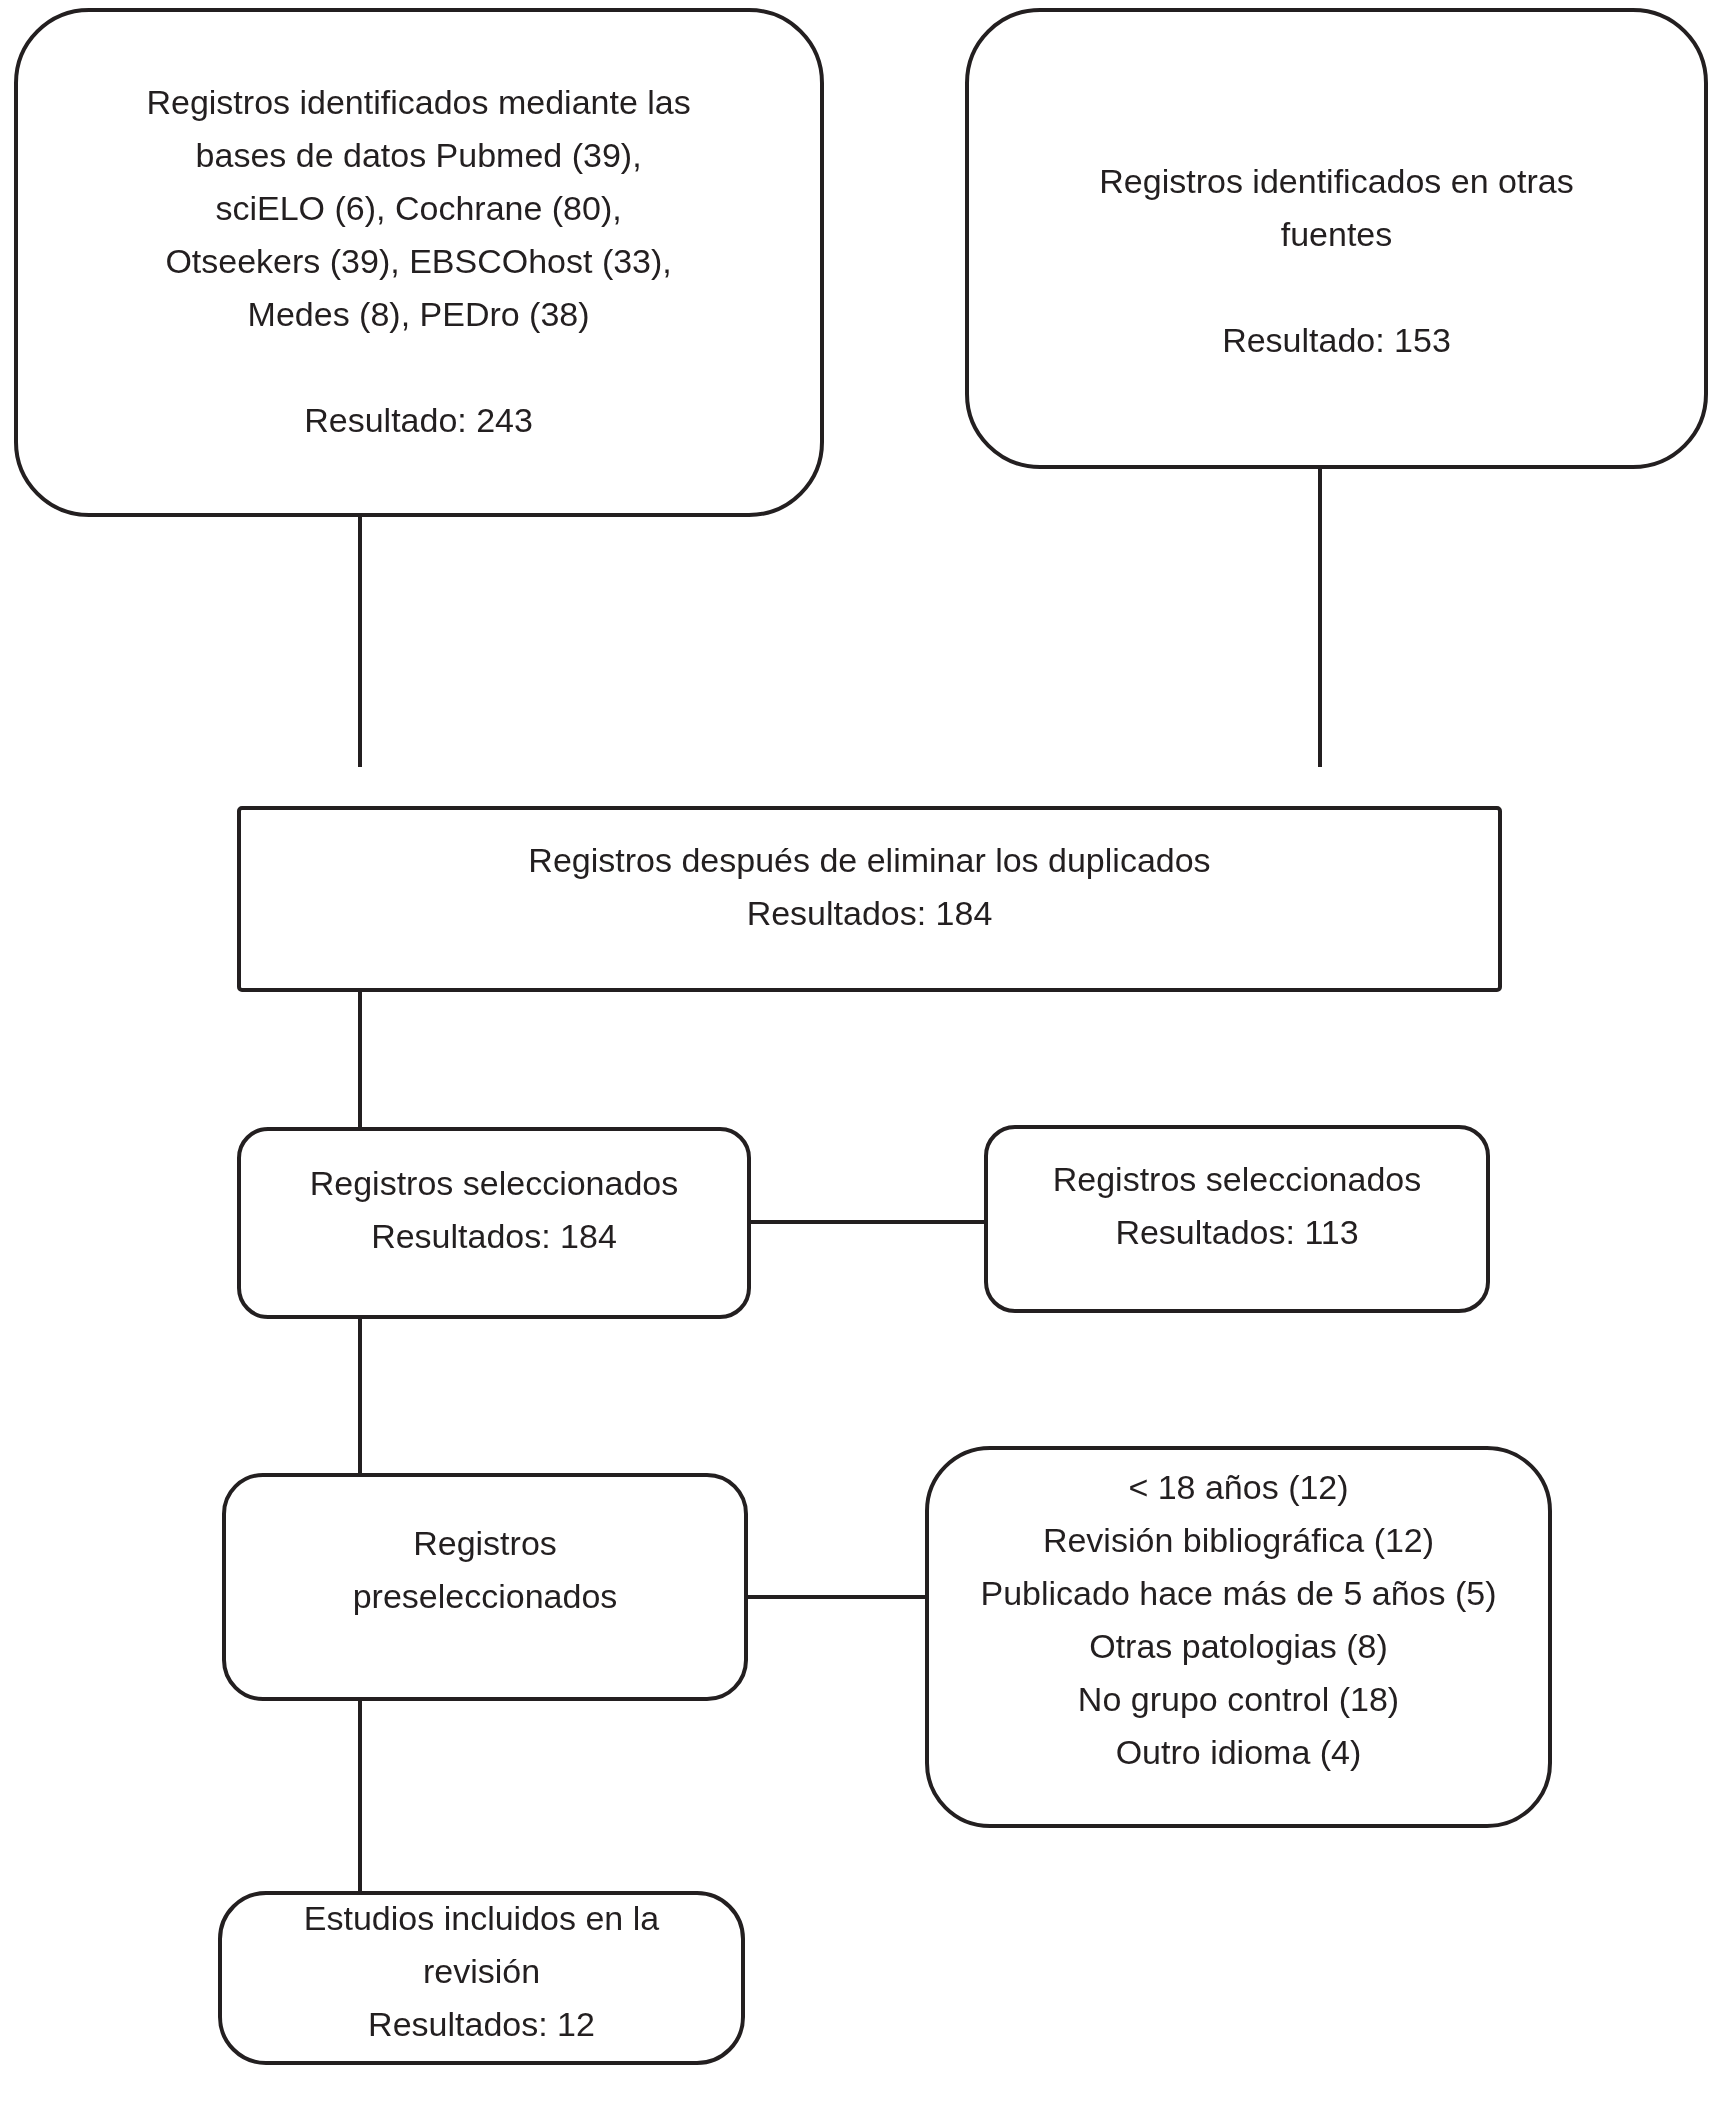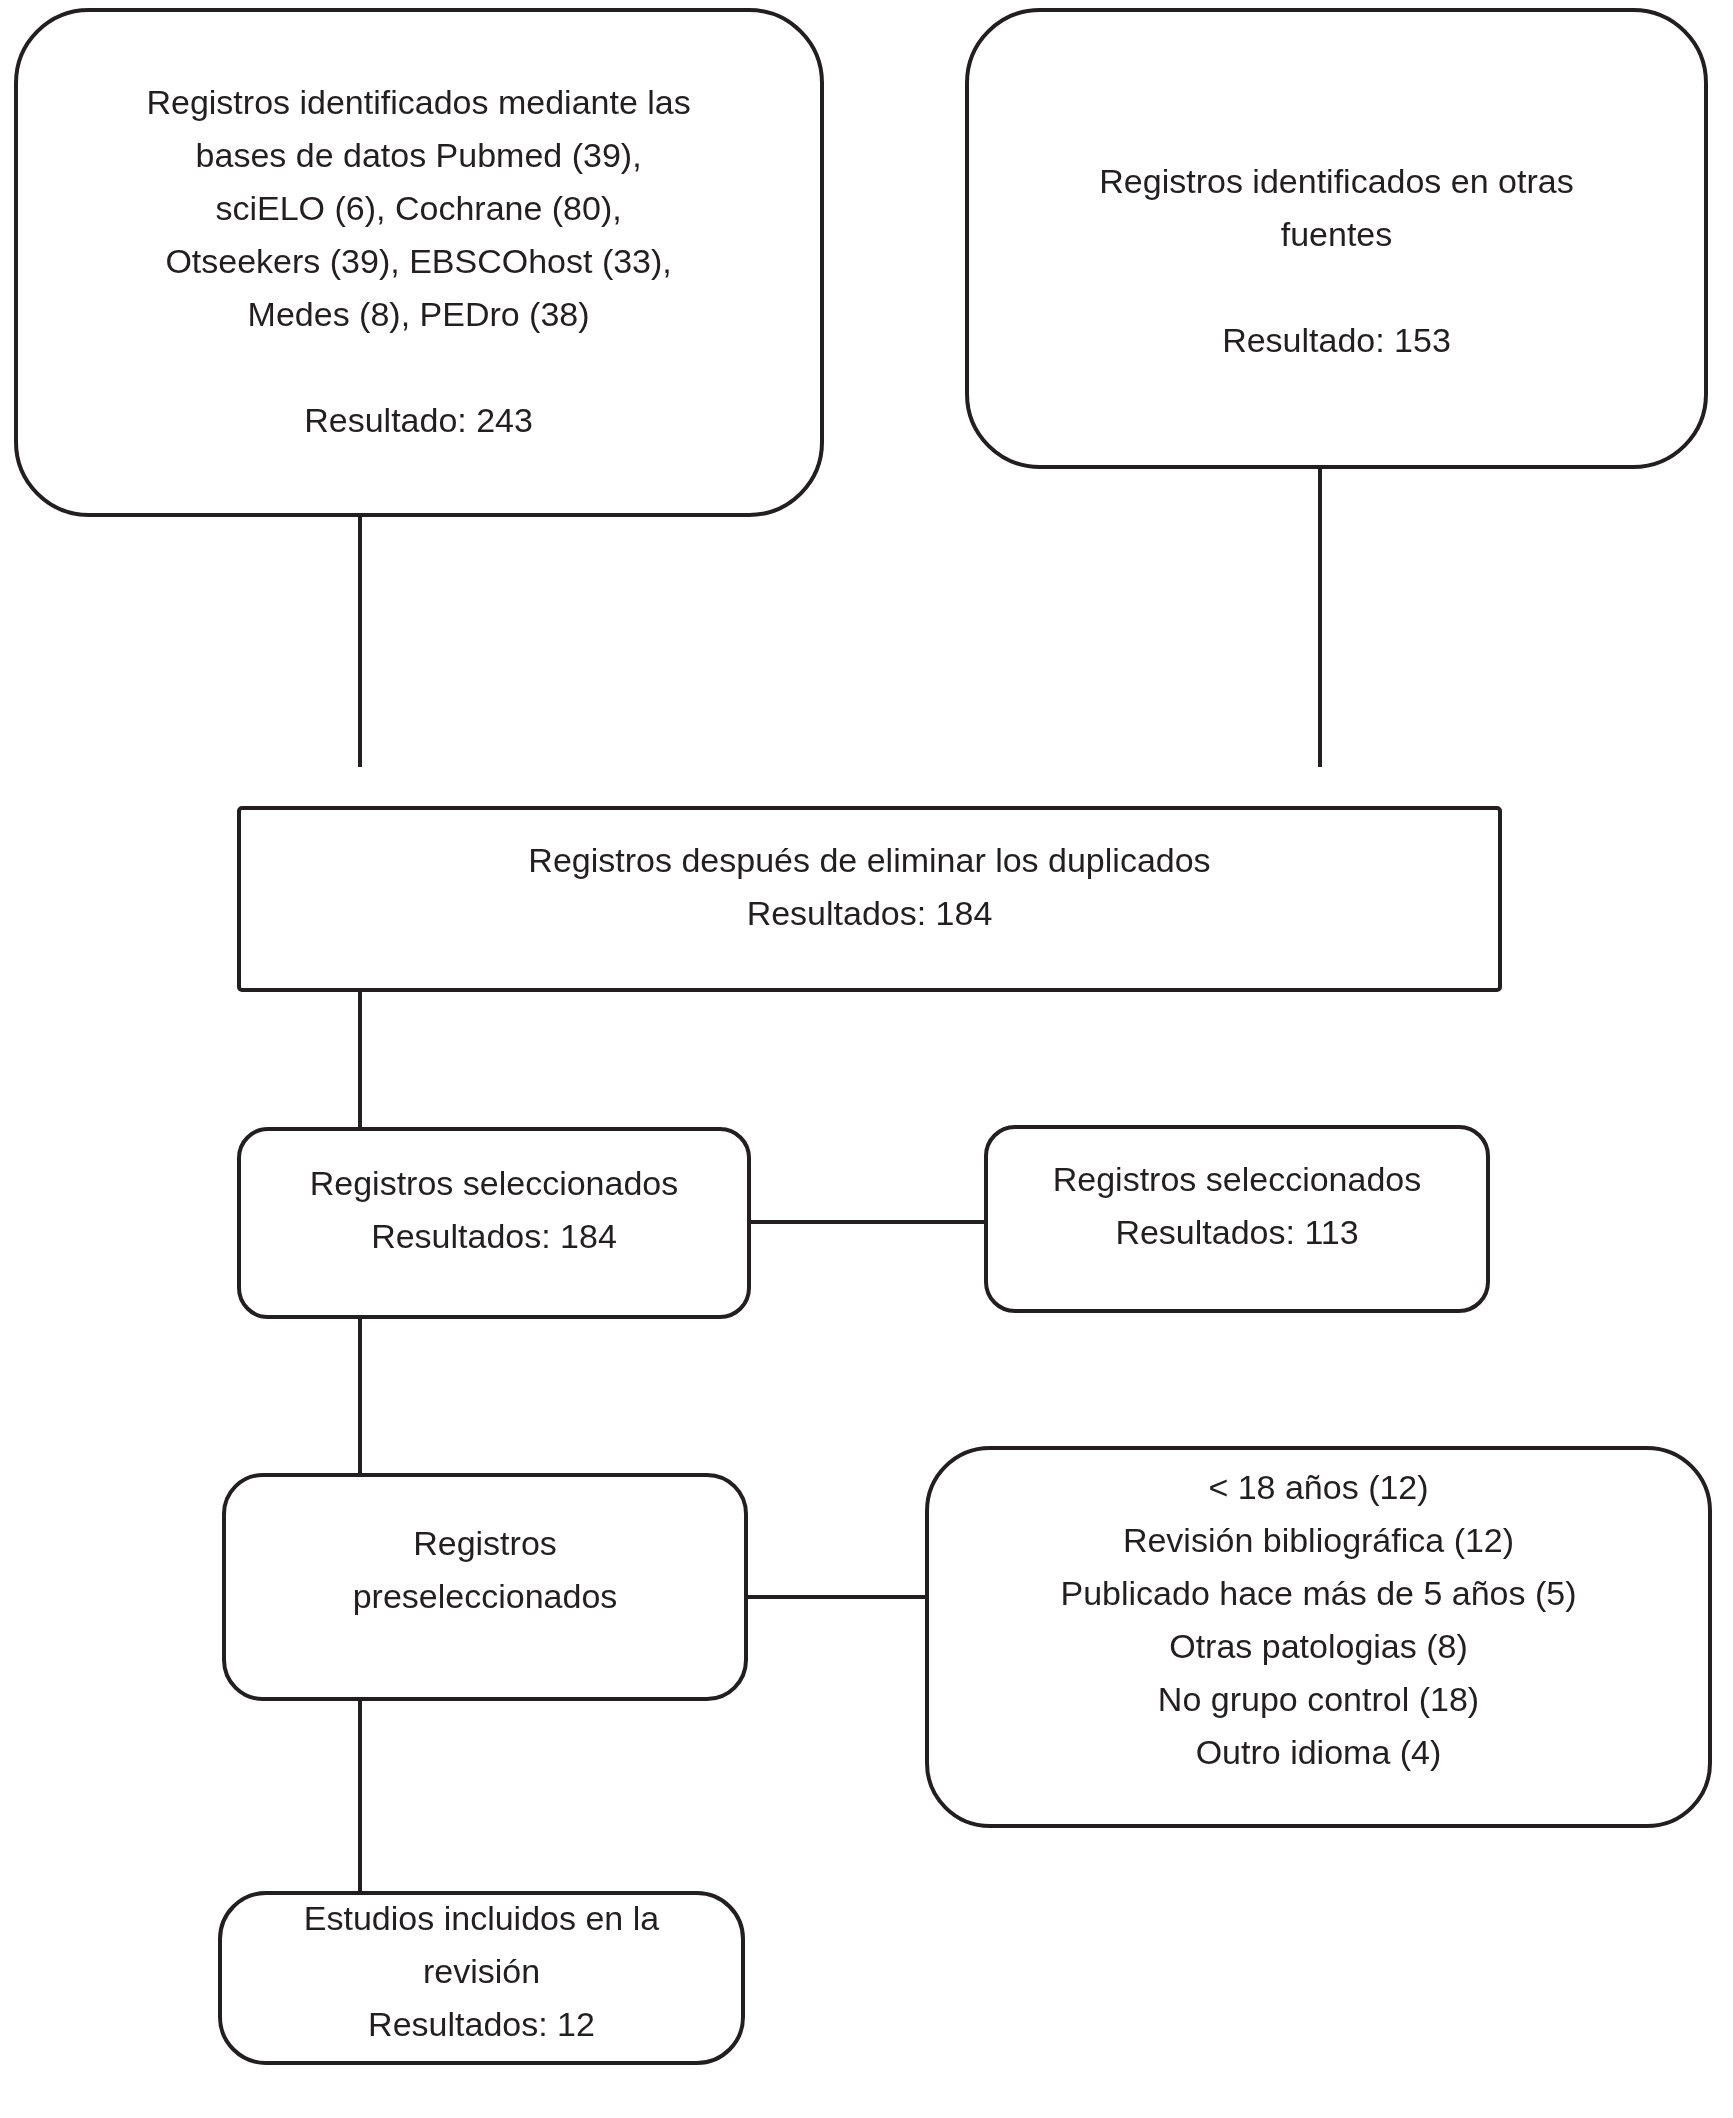--- a/index.html
+++ b/index.html
@@ -57,21 +57,21 @@
   }
   #box-seleccionados-der {
     left: 984px; top: 1125px; width: 506px; height: 188px;
     border-radius: 31px; padding-bottom: 27px;
   }
   #box-preseleccionados {
     left: 222px; top: 1473px; width: 526px; height: 228px;
     border-radius: 41px; border-width: 4.8px; padding-bottom: 34px;
   }
   #box-motivos-exclusion {
-    left: 925px; top: 1446px; width: 787px; height: 382px;
+    left: 925px; top: 1446px; width: 627px; height: 382px;
     border-radius: 65px; padding-bottom: 34px;
   }
   #box-incluidos {
     left: 218px; top: 1891px; width: 527px; height: 174px;
     border-radius: 48px; border-width: 4.8px; padding-bottom: 13.6px;
   }
   
   #conn-v1 { left: 358px;  top: 517px;  width: 4.1px;   height: 250px; }
   #conn-v2 { left: 1318px; top: 469px;  width: 4.1px;   height: 298px; }
   #conn-v3 { left: 358px;  top: 951px; width: 4.1px;   height: 177px; }

